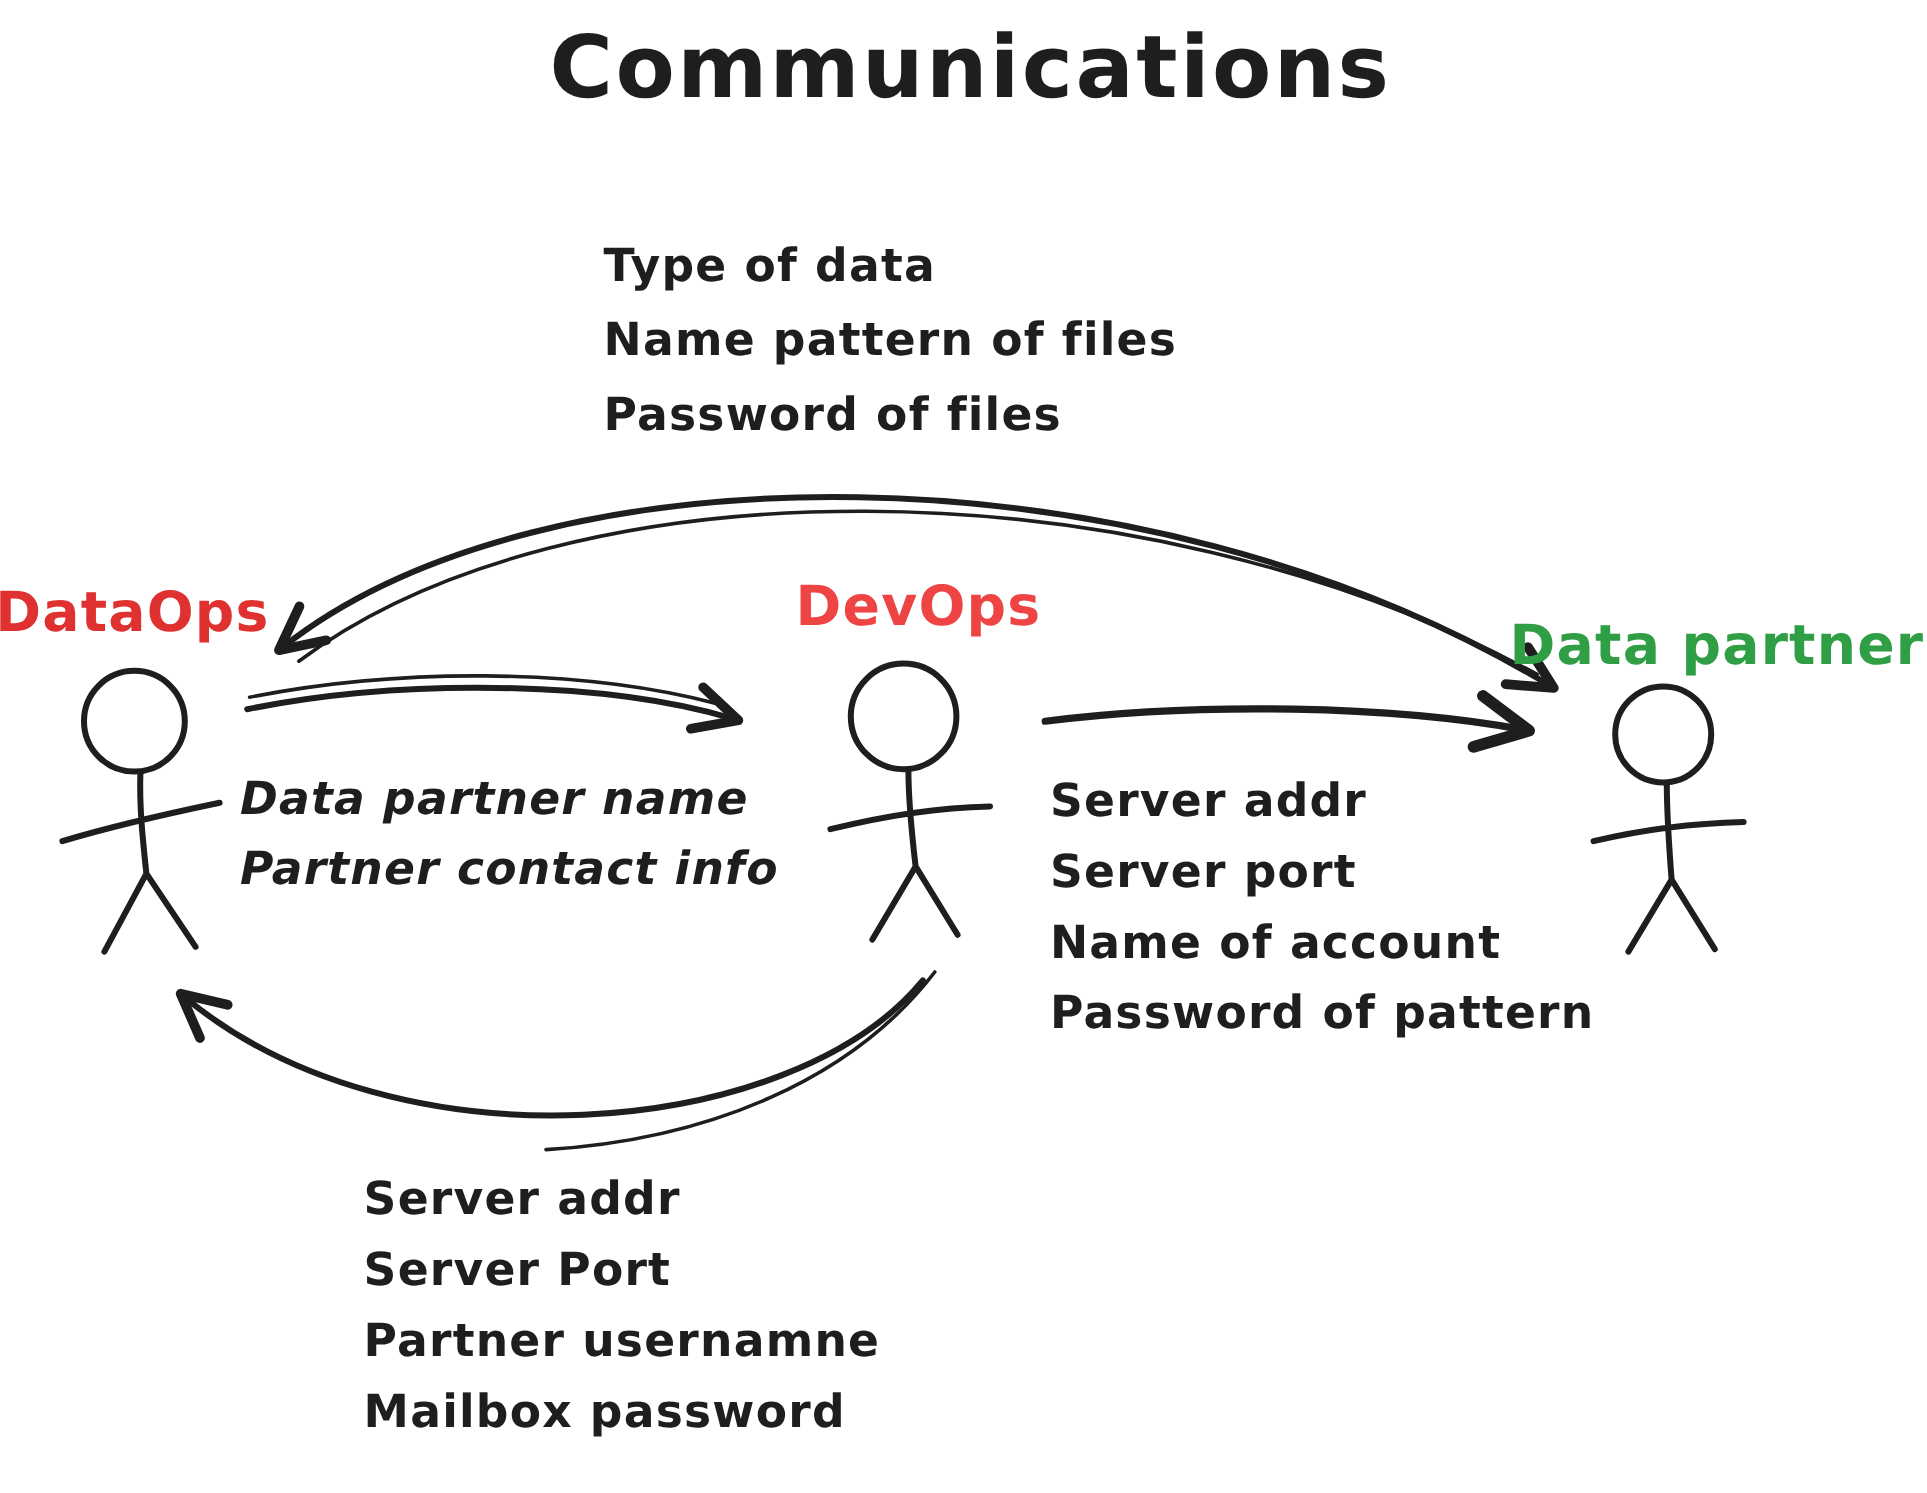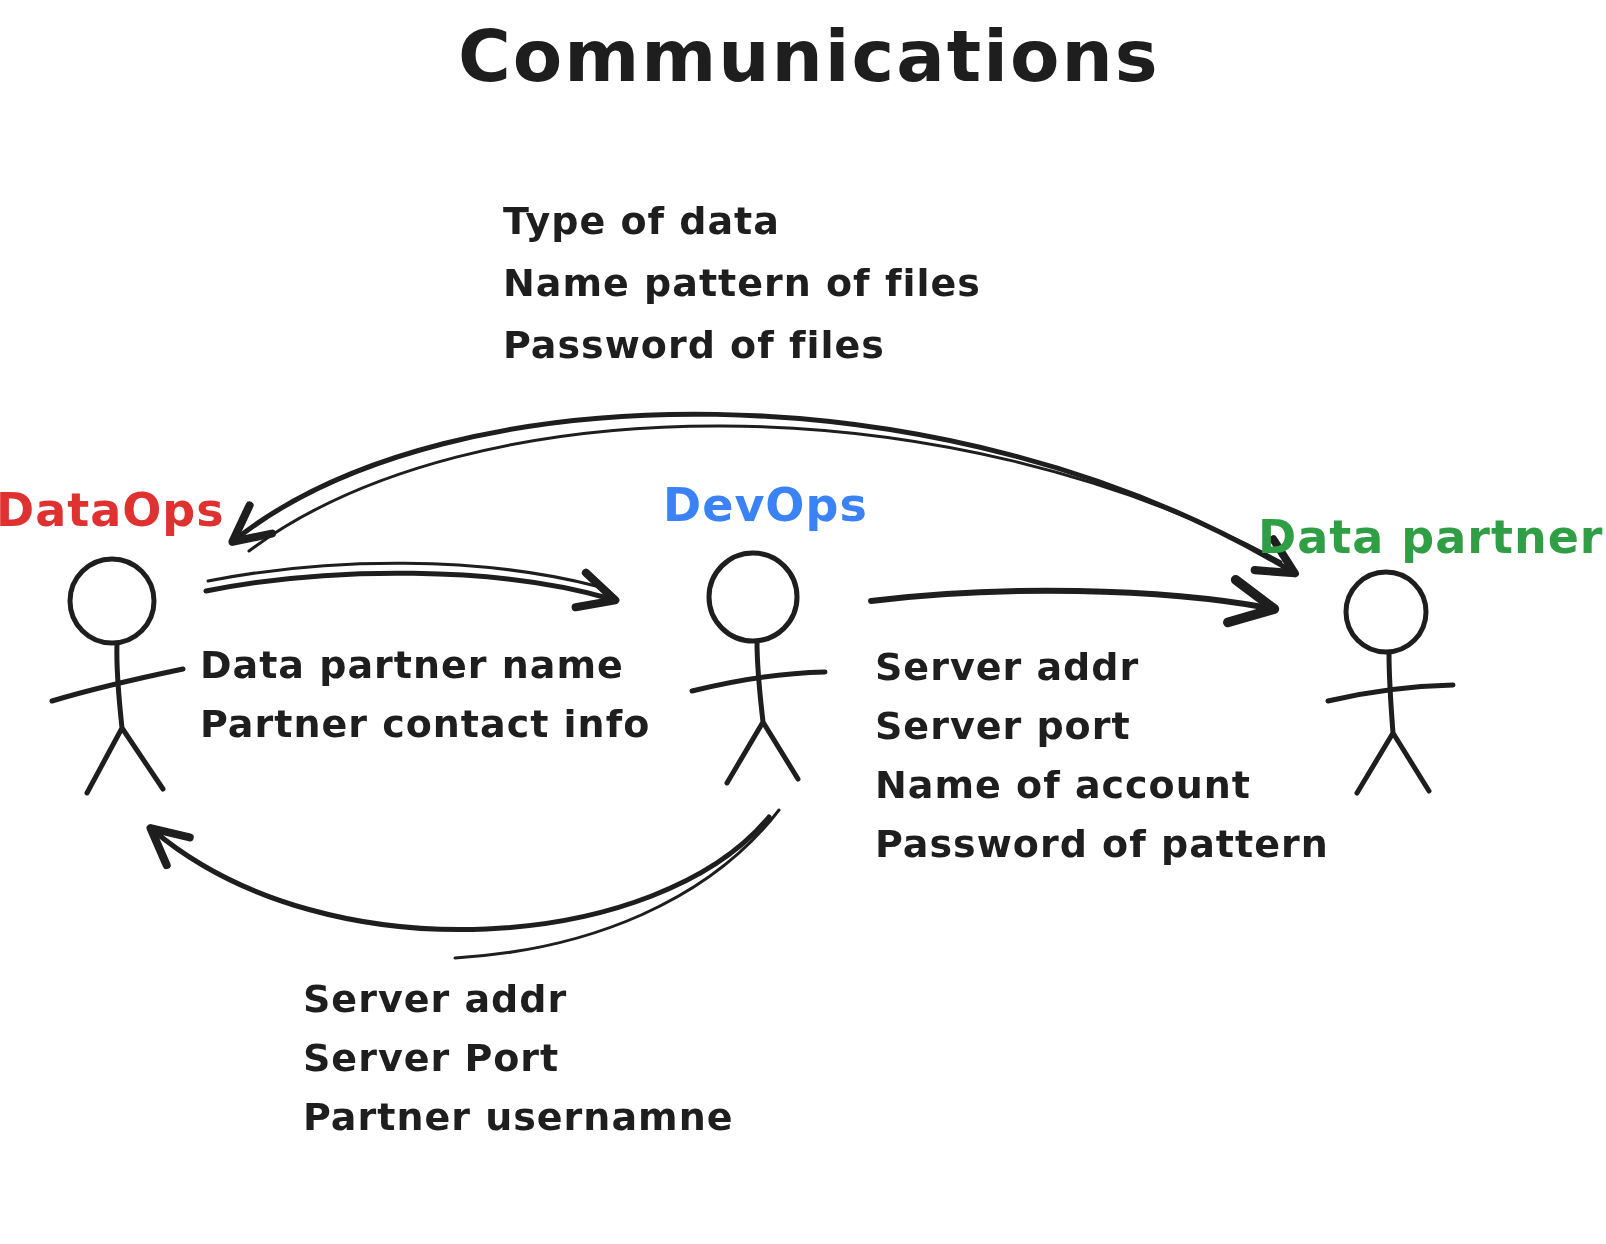--- a/index.html
+++ b/index.html
@@ -105,35 +105,36 @@
   <div class="txt title" style="left:458px; top:14px;">Communications</div>
 
   <div class="txt msg" style="left:503px; top:190px;">
     <div>Type of data</div>
     <div>Name pattern of files</div>
     <div>Password of files</div>
   </div>
 
   <div class="txt actor-label" style="left: -4px; top: 483px; color: rgb(224, 49, 49);">DataOps</div>
 
-  <div class="txt actor-label" style="left: 663px; top: 478px; color: #3b82f6;">DevOps</div>
+  <div class="txt actor-label" style="left: 663px; top: 478px; color: #ef4444;">DevOps</div>
 
   <div class="txt actor-label" style="left: 1258px; top: 482px; color: rgb(47, 158, 68); margin-top: 28px;">Data partner</div>
 
-  <div class="txt msg tight" style="left:200px; top:636px;">
+  <div class="txt msg tight" style="left:200px; top:636px;font-style:italic;">
     <div>Data partner name</div>
     <div>Partner contact info</div>
   </div>
 
   <div class="txt msg tight" style="left:875px; top:638px;">
     <div>Server addr</div>
     <div>Server port</div>
     <div>Name of account</div>
     <div>Password of pattern</div>
   </div>
 
   <div class="txt msg tight" style="left:303px; top:970px;">
     <div>Server addr</div>
     <div>Server Port</div>
     <div>Partner usernamne</div>
+    <div>Mailbox password</div>
   </div>
 
 </div>
 
 </body></html>

